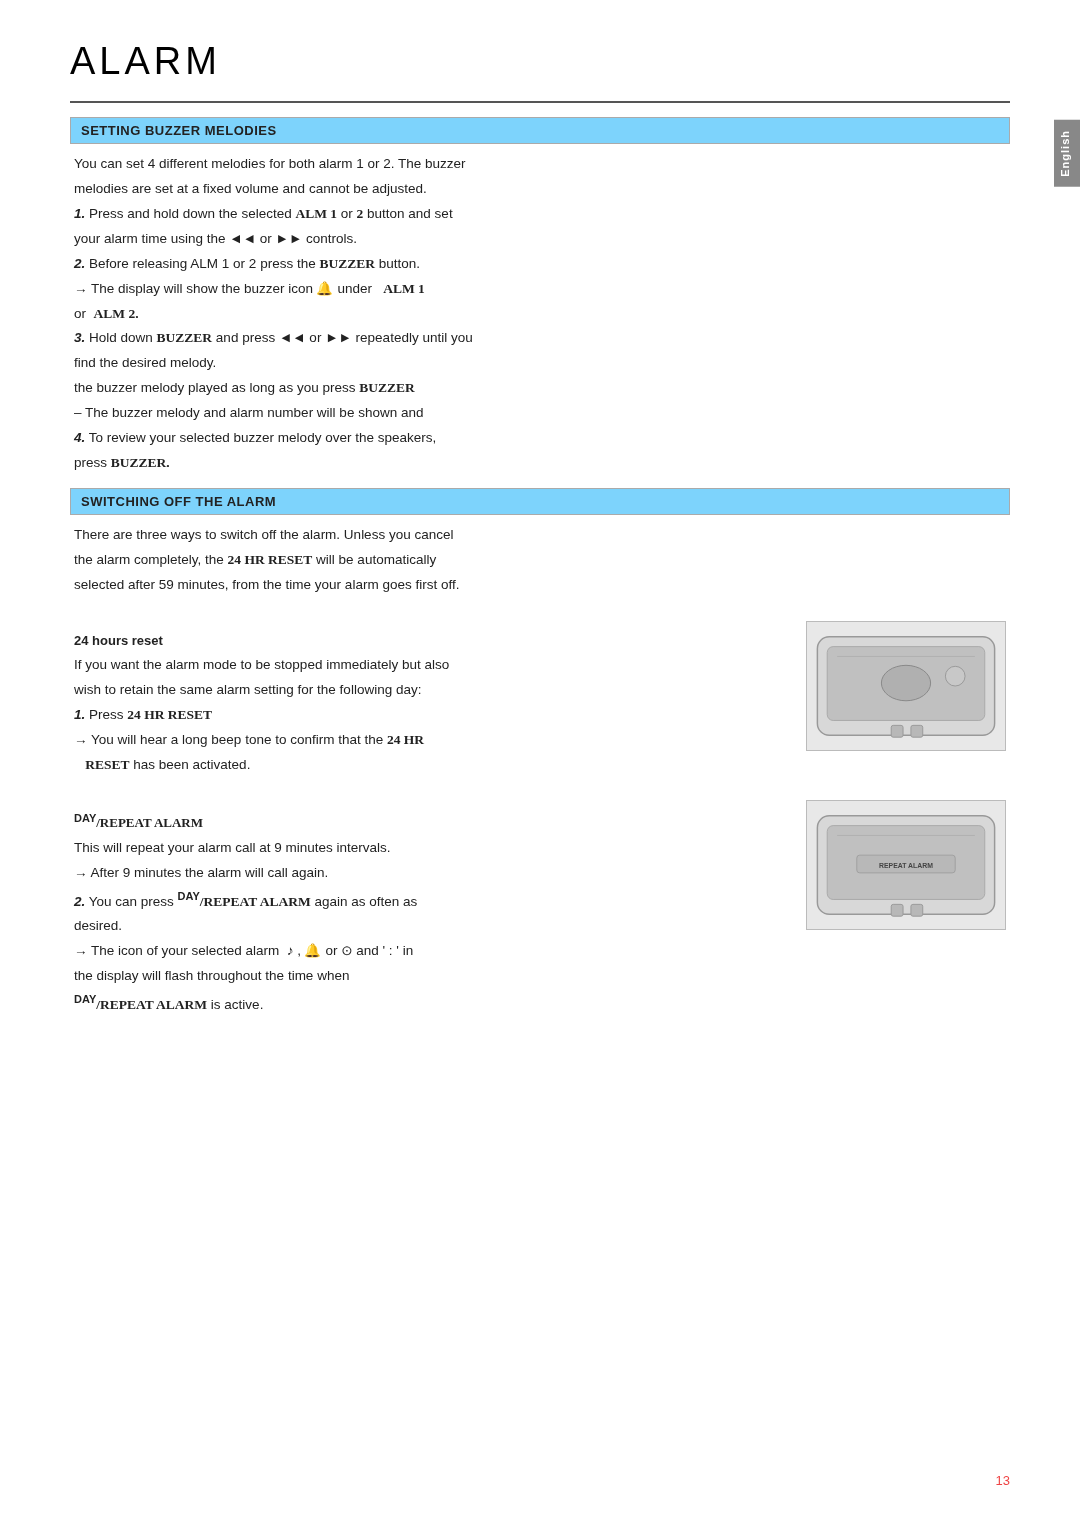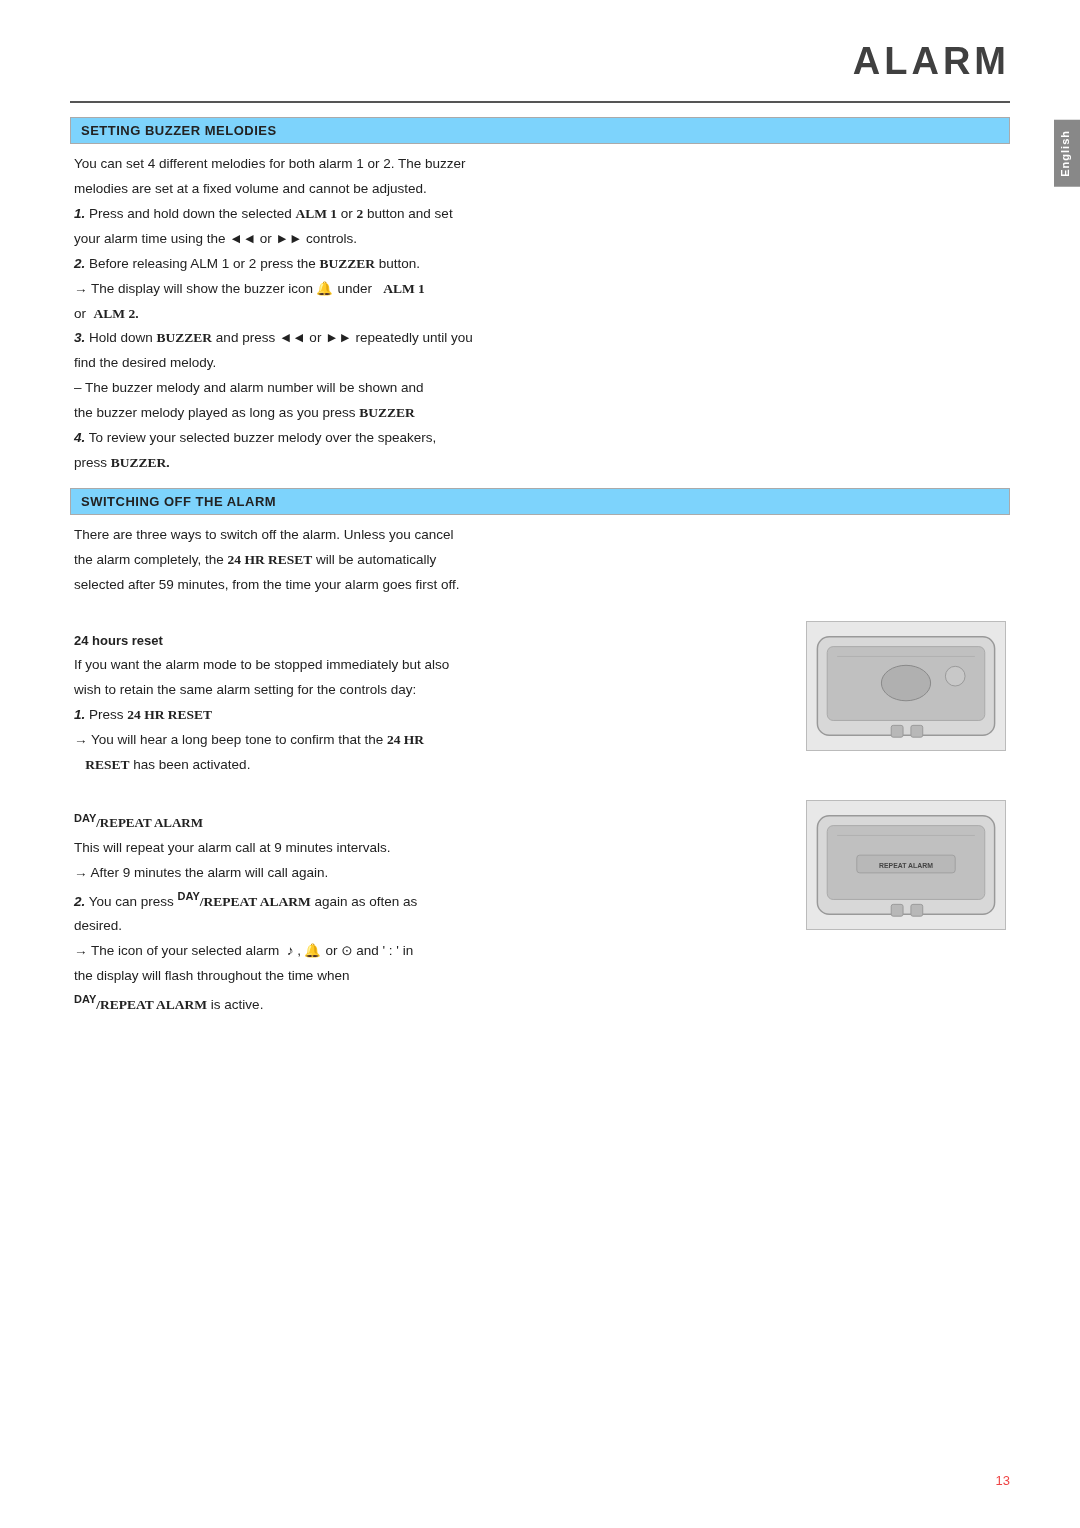--- a/index.html
+++ b/index.html
@@ -23,24 +23,24 @@
 
     
     .page-title-bar {
       display: flex;
       justify-content: flex-end;
       align-items: flex-start;
       margin-bottom: 18px;
     }
     .page-title {
       font-size: 38px;
-      font-weight: 700;
+      font-weight: 400;
       letter-spacing: 4px;
-      color: #404040;
-      text-align: right;
+      color: #000000;
+      text-align: left;
       flex: 1;
     }
 
     
     .english-tab {
       position: absolute;
       right: 0;
       top: 120px;
       width: 26px;
       background: #888;
@@ -197,24 +197,24 @@
     </p>
     <p class="note-line indent2">
       or &nbsp;<b>ALM 2.</b>
     </p>
 
     <p class="note-line indent1">
       <span class="step-num">3.</span>
       <span>Hold down </span><b>BUZZER</b><span> and press ◄◄ or ►► repeatedly until you</span>
     </p>
     <p class="note-line indent2">find the desired melody.</p>
-    <p class="note-line indent2">– The buzzer melody and alarm number will be shown and</p>
     <p class="note-line indent2">
       <span>the buzzer melody played as long as you press </span><b>BUZZER</b>
     </p>
+    <p class="note-line indent2">– The buzzer melody and alarm number will be shown and</p>
 
     <p class="note-line indent1">
       <span class="step-num">4.</span>
       <span>To review your selected buzzer melody over the speakers,</span>
     </p>
     <p class="note-line indent2">
       <span>press </span><b>BUZZER.</b>
     </p>
   </div>
 
@@ -228,21 +228,21 @@
     <p class="note-line">selected after 59 minutes, from the time your alarm goes first off.</p>
 
     <br>
 
     
     <div class="two-col">
       <div class="col-text">
 
         <p class="subsection-title">24 hours reset</p>
         <p class="note-line">If you want the alarm mode to be stopped immediately but also</p>
-        <p class="note-line">wish to retain the same alarm setting for the controls day:</p>
+        <p class="note-line">wish to retain the same alarm setting for the following day:</p>
         <p class="note-line indent1">
           <span class="step-num">1.</span>
           <span>Press </span><b>24 HR RESET</b>
         </p>
         <p class="note-line indent2">
           <span class="arrow-right"></span><span>You will hear a long beep tone to confirm that the </span><b>24 HR</b>
         </p>
         <p class="note-line indent2">
           &nbsp;&nbsp;&nbsp;<b>RESET</b><span> has been activated.</span>
         </p>

